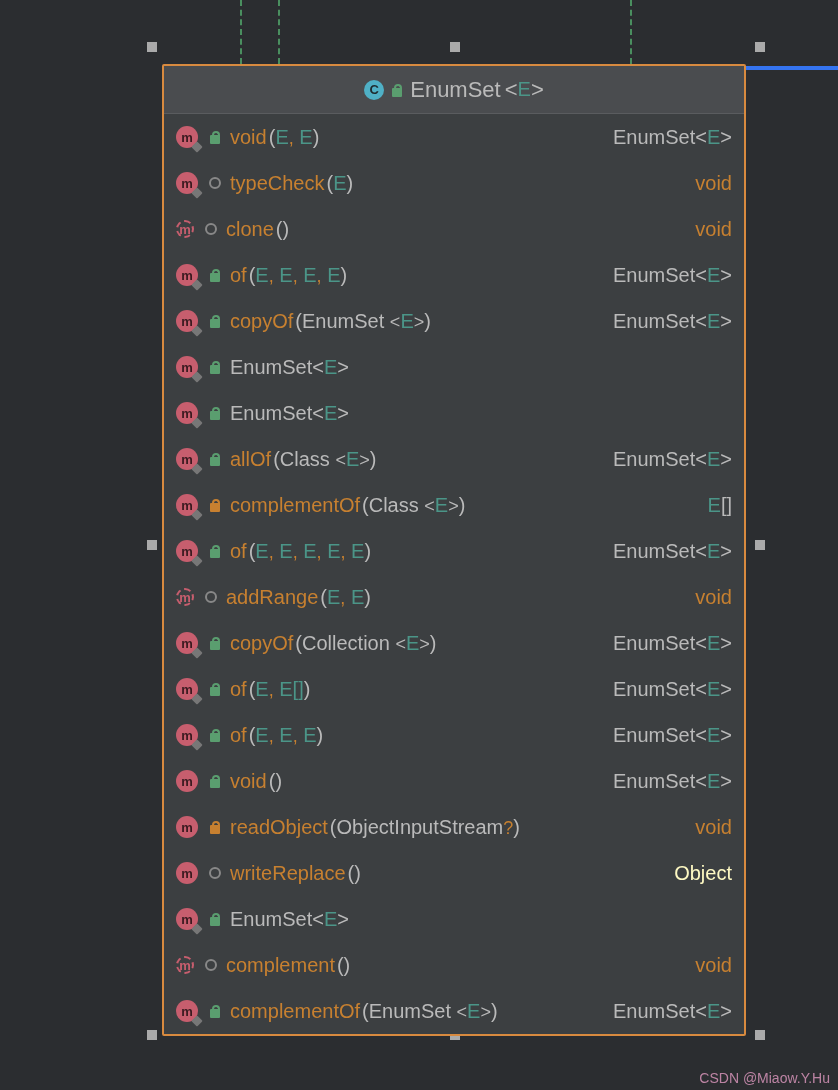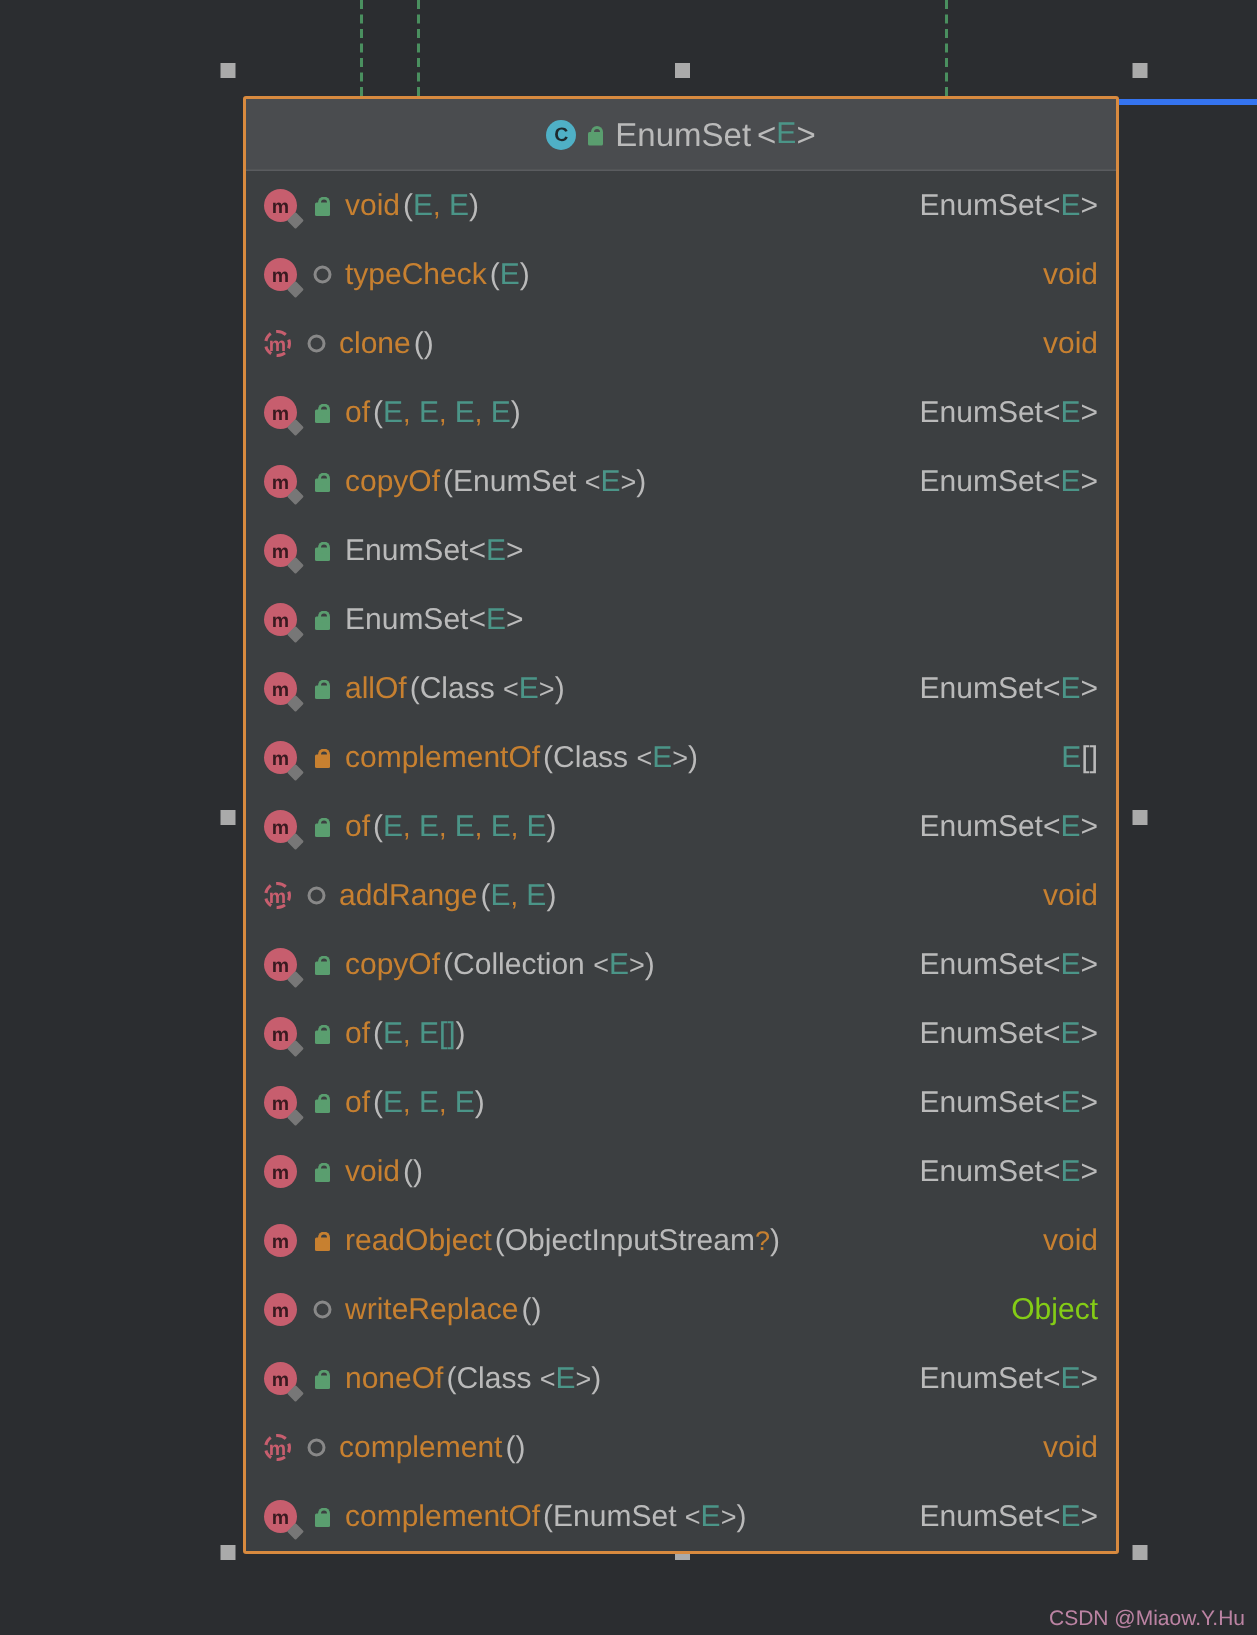--- a/index.html
+++ b/index.html
@@ -128,21 +128,21 @@
   .name { color: #c78030; font-size: 20px; }
   .paren { color: #bababa; font-size: 20px; }
   .type-e { color: #4b9588; font-size: 20px; }
   .type-plain { color: #bababa; font-size: 20px; }
   .angle { color: #bababa; }
   .comma { color: #c78030; }
   .nullable { color: #c78030; }
   .ret { font-size: 20px; display: flex; align-items: center; white-space: nowrap; }
   .ret-enum { color: #bababa; }
   .ret-void { color: #c78030; }
-  .ret-object { color: #84cc16; }
+  .ret-object { color: #fef9c3; }
   .ret-arr { color: #bababa; }
   .watermark {
     position: absolute;
     right: 8px;
     bottom: 4px;
     color: #f9a8d4;
     font-size: 14px;
     opacity: 0.7;
   }
 </style>
@@ -376,21 +376,20 @@
         <span class="sig"><span class="name">writeReplace</span><span style="display: inline-block; width: 2px;"></span><span class="paren">(</span><span class="paren">)</span></span>
         <span class="ret">
           <span class="ret-object">Object</span>
         </span>
       </div>
       <div class="row">
         <span class="m-icon static">m</span>
         <span class="modifier">
           <span class="lock-icon-green"></span>
         </span>
-        <span class="sig"><span class="name">noneOf</span><span style="display: inline-block; width: 2px;"></span><span class="paren">(</span><span class="type-plain">Class</span><span class="paren"> </span><span class="angle">&lt;</span><span class="type-e">E</span><span class="angle">&gt;</span><span class="paren">)</span></span>
         <span class="ret">
           <span class="ret-enum">EnumSet</span>
           <span class="angle">&lt;</span>
           <span class="type-e">E</span>
           <span class="angle">&gt;</span>
         </span>
       </div>
       <div class="row">
         <span class="m-icon abstract">m</span>
         <span class="modifier">

